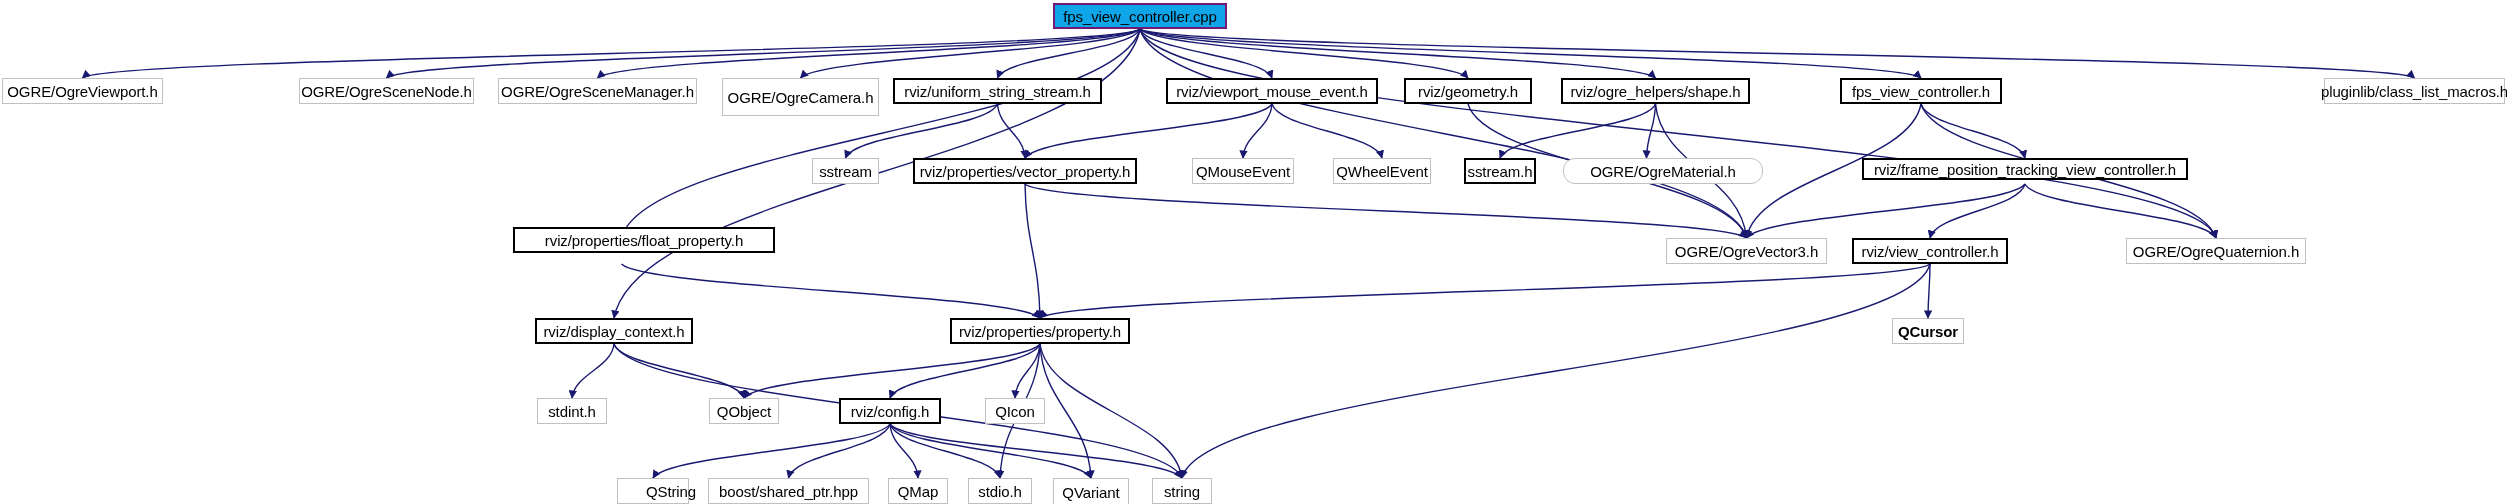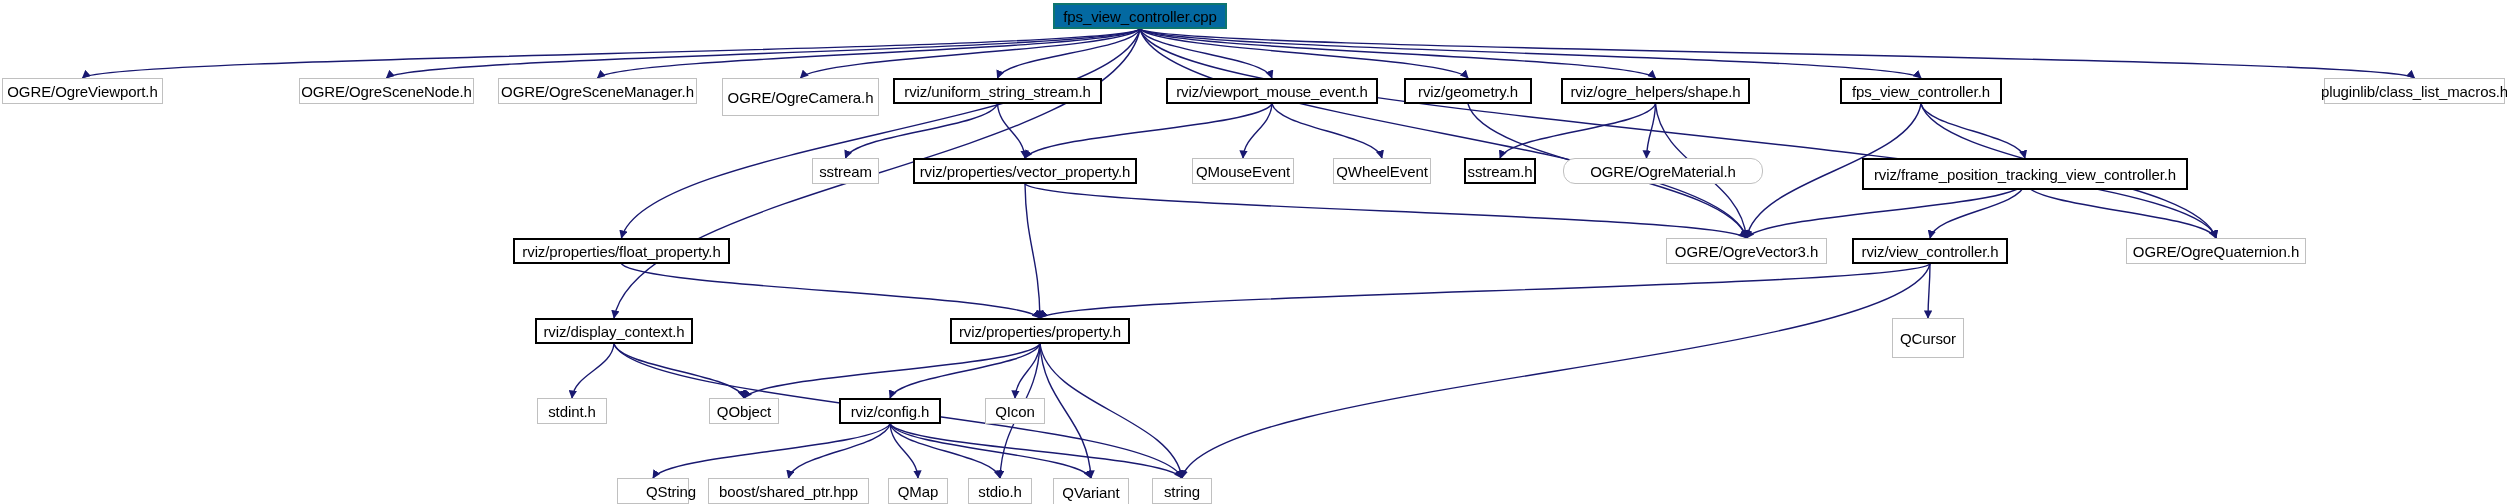--- a/index.html
+++ b/index.html
@@ -4,21 +4,21 @@
 <style>
   html,body{margin:0;padding:0;background:#ffffff;}
   body{width:2507px;height:504px;font-family:"Liberation Sans",sans-serif;overflow:hidden;}
   #graph{position:relative;width:2507px;height:504px;}
   #edges{position:absolute;left:0;top:0;width:2507px;height:504px;}
   .node{position:absolute;box-sizing:border-box;display:flex;align-items:center;
         justify-content:center;background:#ffffff;white-space:nowrap;
         font-family:"Liberation Sans",sans-serif;color:#000000;}
   .node.thin{border:1px solid #c0c0c0;}
   .node.thick{border:2px solid #000000;}
-  .node.root{border:2px solid #0f766e;background:#0369a1;}
+  .node.root{border:2px solid #701a75;background:#0ea5e9;}
   .node-label{font-size:15px;line-height:1;letter-spacing:-0.1px;}
 </style>
 </head>
 <body>
 
 <div id="graph">
   <svg id="edges" viewBox="0 0 2507 504" xmlns="http://www.w3.org/2000/svg">
       <defs>
         <marker id="ah" viewBox="0 0 10 10" refX="9" refY="5" markerWidth="6" markerHeight="6" orient="auto-start-reverse">
           <path d="M0,0 L10,5 L0,10 z" fill="#191970"></path>
@@ -119,42 +119,42 @@
     </div>
     <div class="node thin" style="left: 1333px; top: 158px; width: 98px; height: 26px;">
       <span class="node-label">QWheelEvent</span>
     </div>
     <div class="node thick" style="left: 1464px; top: 158px; width: 72px; height: 26px;">
       <span class="node-label">sstream.h</span>
     </div>
     <div class="node thin" style="left: 1563px; top: 158px; width: 200px; height: 26px; border-radius: 12px;">
       <span class="node-label">OGRE/OgreMaterial.h</span>
     </div>
-    <div class="node thick" style="left: 1862px; top: 158px; width: 326px; height: 32px;">
+    <div class="node thick" style="left: 1862px; top: 158px; width: 326px; height: 22px;">
       <span class="node-label">rviz/frame_position_tracking_view_controller.h</span>
     </div>
-    <div class="node thick" style="left: 513px; top: 238px; width: 217px; height: 26px; justify-content: center;">
+    <div class="node thick" style="left: 513px; top: 227px; width: 262px; height: 26px; justify-content: center;">
       <span class="node-label">rviz/properties/float_property.h</span>
     </div>
     <div class="node thin" style="left: 1666px; top: 238px; width: 161px; height: 26px;">
       <span class="node-label">OGRE/OgreVector3.h</span>
     </div>
     <div class="node thick" style="left: 1852px; top: 238px; width: 156px; height: 26px;">
       <span class="node-label">rviz/view_controller.h</span>
     </div>
     <div class="node thin" style="left: 2126px; top: 238px; width: 180px; height: 26px;">
       <span class="node-label">OGRE/OgreQuaternion.h</span>
     </div>
     <div class="node thick" style="left: 535px; top: 318px; width: 158px; height: 26px;">
       <span class="node-label">rviz/display_context.h</span>
     </div>
     <div class="node thick" style="left: 950px; top: 318px; width: 180px; height: 26px;">
       <span class="node-label">rviz/properties/property.h</span>
     </div>
-    <div class="node thin" style="left: 1892px; top: 318px; width: 72px; height: 40px;">
+    <div class="node thin" style="left: 1892px; top: 318px; width: 72px; height: 26px; font-weight: bold;">
       <span class="node-label">QCursor</span>
     </div>
     <div class="node thin" style="left: 537px; top: 398px; width: 70px; height: 26px;">
       <span class="node-label">stdint.h</span>
     </div>
     <div class="node thin" style="left: 709px; top: 398px; width: 70px; height: 26px;">
       <span class="node-label">QObject</span>
     </div>
     <div class="node thick" style="left: 839px; top: 398px; width: 102px; height: 26px;">
       <span class="node-label">rviz/config.h</span>

